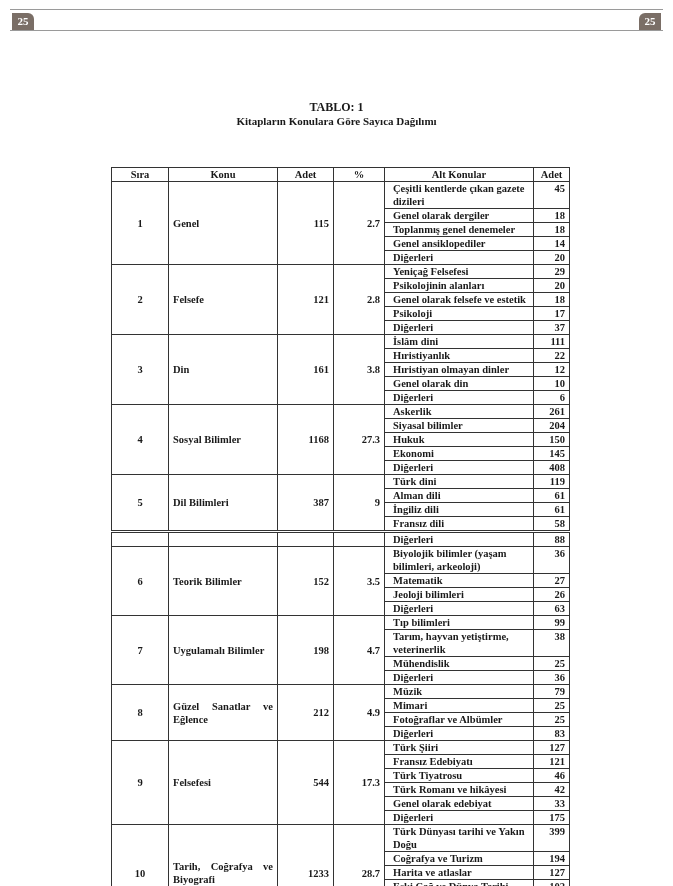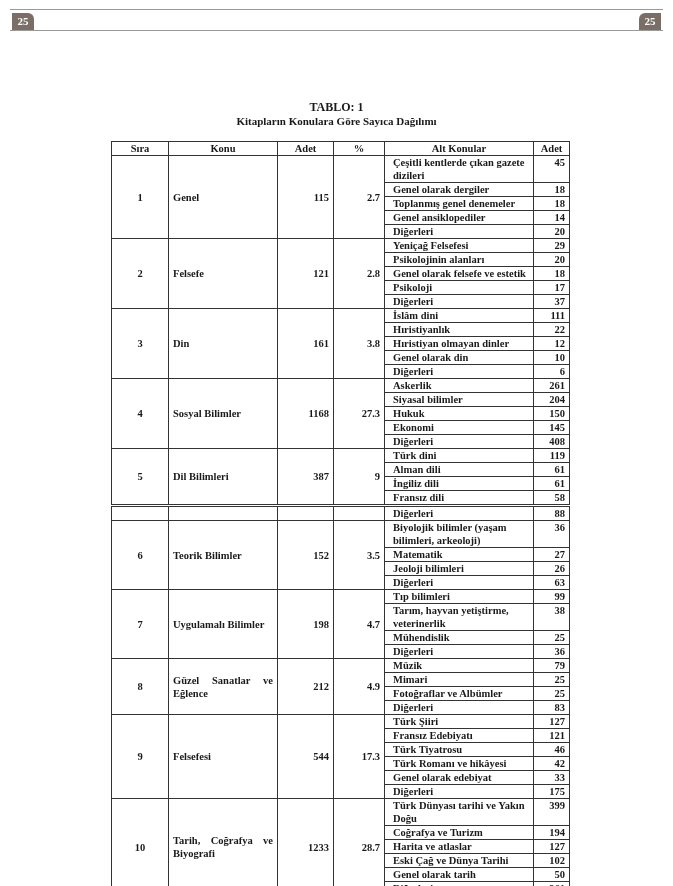--- a/index.html
+++ b/index.html
@@ -7,21 +7,21 @@
   .header { position:absolute; left:10px; top:9px; width:653px; height:20px; border-top:1px solid #9a9a9a; border-bottom:1px solid #9a9a9a; }
   .badge { position:absolute; top:3px; width:22px; height:17px; background:#7a6e66; color:#fff; font-family:"Liberation Serif", serif; font-size:11px; font-weight:bold; text-align:center; line-height:17px; }
   .badge.left { left:2px; border-radius:0 6px 0 0; }
   .badge.right { right:2px; border-radius:6px 0 0 0; }
   .header-title { position:absolute; left:0; right:0; top:1px; text-align:center; font-size:13.5px; color:#8a8078; letter-spacing:0.3px; }
 
   .title-block { position:absolute; left:0; width:673px; top:100px; text-align:center; font-weight:bold; }
   .title-main { font-size:12px; line-height:14px; }
   .title-sub { font-size:11px; line-height:14px; }
 
-  table { position:absolute; left:111px; border-collapse:collapse; font-size:10.5px; font-weight:bold; table-layout:fixed; }
+  table { position:absolute; left:111px; border-collapse:collapse; font-size:10.5px; font-weight:bold; table-layout:fixed;margin-top:26px; }
   td, th { border:1px solid #333; padding:0 4px; line-height:13px; vertical-align:middle; }
   th { font-weight:bold; text-align:center; height:13px; }
   .c-sira { width:48px; text-align:center; }
   .c-konu { width:100px; text-align:left; }
   .c-adet { width:47px; text-align:right; }
   .c-pct { width:42px; text-align:right; }
   .c-alt { width:136px; text-align:left; }
   .c-altadet { width:27px; text-align:right; vertical-align:top; }
   td.c-alt { vertical-align:top;padding-left:8px; }
   td.justify { text-align:justify; text-align-last:left; }

